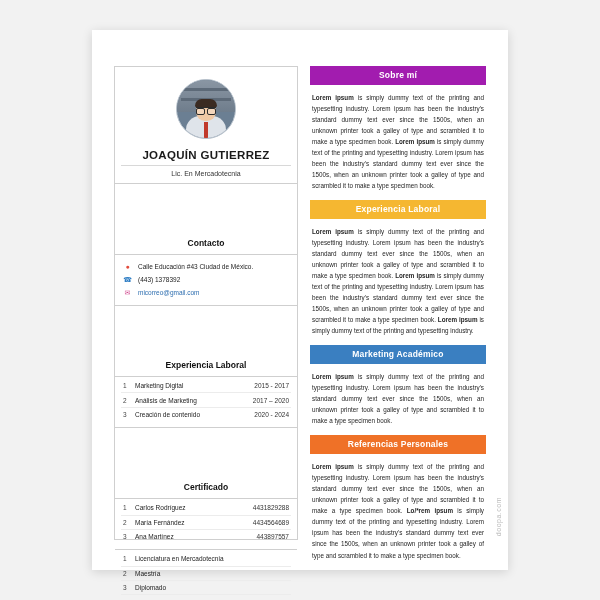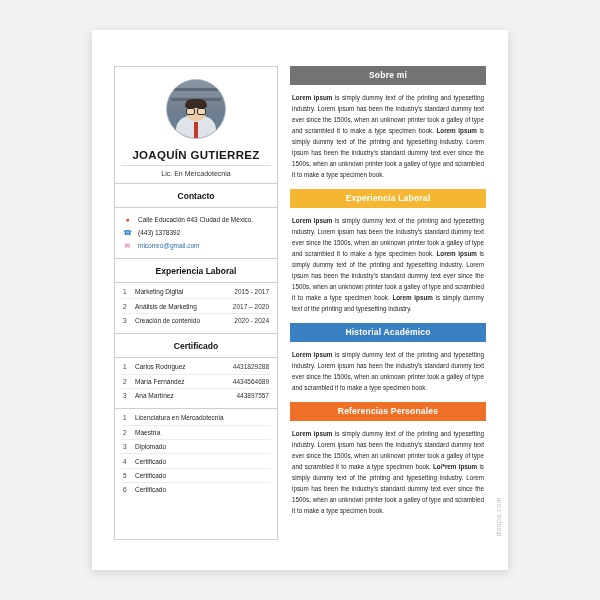--- a/index.html
+++ b/index.html
@@ -30,21 +30,21 @@
     position: absolute;
     left: 22px;
     top: 36px;
     right: 22px;
     bottom: 30px;
     display: flex;
     gap: 12px;
   }
   
   .left-col {
-    width: 164px;
+    width: 184px;
     border: 1px solid #cfcfcf;
     box-sizing: border-box;
     display: flex;
     flex-direction: column;
   }
   .photo-block {
     padding: 12px 0 6px 0;
     display: flex;
     justify-content: center;
   }
@@ -130,20 +130,21 @@
     border-top: 1px solid #d8d8d8;
     padding-top: 4px;
   }
   .left-section-title {
     text-align: center;
     font-size: 8.5px;
     font-weight: bold;
     color: #111;
     padding: 7px 0 6px 0;
     border-bottom: 1px solid #cfcfcf;
+    margin-top: 47px;
   }
   .contact-list {
     padding: 5px 6px 6px 8px;
     border-bottom: 1px solid #cfcfcf;
   }
   .contact-row {
     display: flex;
     align-items: center;
     gap: 6px;
     padding: 3px 0;
@@ -327,31 +328,31 @@
             <span class="num-idx">6</span>
             <span class="num-label">Certificado</span>
           </div>
         </div>
 
       </div>
 
       <div class="right-col">
 
         <div class="r-section">
-          <div class="r-head" style="background: #737373;">Sobre mí</div>
+          <div class="r-head" style="background: #a21caf;">Sobre mí</div>
           <div class="r-body"><b>Lorem ipsum</b> is simply dummy text of the printing and typesetting industry. Lorem ipsum has been the industry's standard dummy text ever since the 1500s, when an unknown printer took a galley of type and scrambled it to make a type specimen book. <b>Lorem ipsum</b> is simply dummy text of the printing and typesetting industry. Lorem ipsum has been the industry's standard dummy text ever since the 1500s, when an unknown printer took a galley of type and scrambled it to make a type specimen book.</div>
         </div>
 
         <div class="r-section">
           <div class="r-head" style="background: rgb(245, 183, 49);">Experiencia Laboral</div>
           <div class="r-body"><b>Lorem ipsum</b> is simply dummy text of the printing and typesetting industry. Lorem ipsum has been the industry's standard dummy text ever since the 1500s, when an unknown printer took a galley of type and scrambled it to make a type specimen book. <b>Lorem ipsum</b> is simply dummy text of the printing and typesetting industry. Lorem ipsum has been the industry's standard dummy text ever since the 1500s, when an unknown printer took a galley of type and scrambled it to make a type specimen book. <b>Lorem ipsum</b> is simply dummy text of the printing and typesetting industry.</div>
         </div>
 
         <div class="r-section">
-          <div class="r-head" style="background: rgb(58, 127, 193);">Historial Académico</div>
+          <div class="r-head" style="background: rgb(58, 127, 193);">Marketing Académico</div>
           <div class="r-body"><b>Lorem ipsum</b> is simply dummy text of the printing and typesetting industry. Lorem ipsum has been the industry's standard dummy text ever since the 1500s, when an unknown printer took a galley of type and scrambled it to make a type specimen book.</div>
         </div>
 
         <div class="r-section">
           <div class="r-head" style="background: rgb(239, 113, 39); text-align: center;">Referencias Personales</div>
           <div class="r-body"><b>Lorem ipsum</b> is simply dummy text of the printing and typesetting industry. Lorem ipsum has been the industry's standard dummy text ever since the 1500s, when an unknown printer took a galley of type and scrambled it to make a type specimen book. <b>Lo/*rem ipsum</b> is simply dummy text of the printing and typesetting industry. Lorem ipsum has been the industry's standard dummy text ever since the 1500s, when an unknown printer took a galley of type and scrambled it to make a type specimen book.</div>
         </div>
 
       </div>
 

